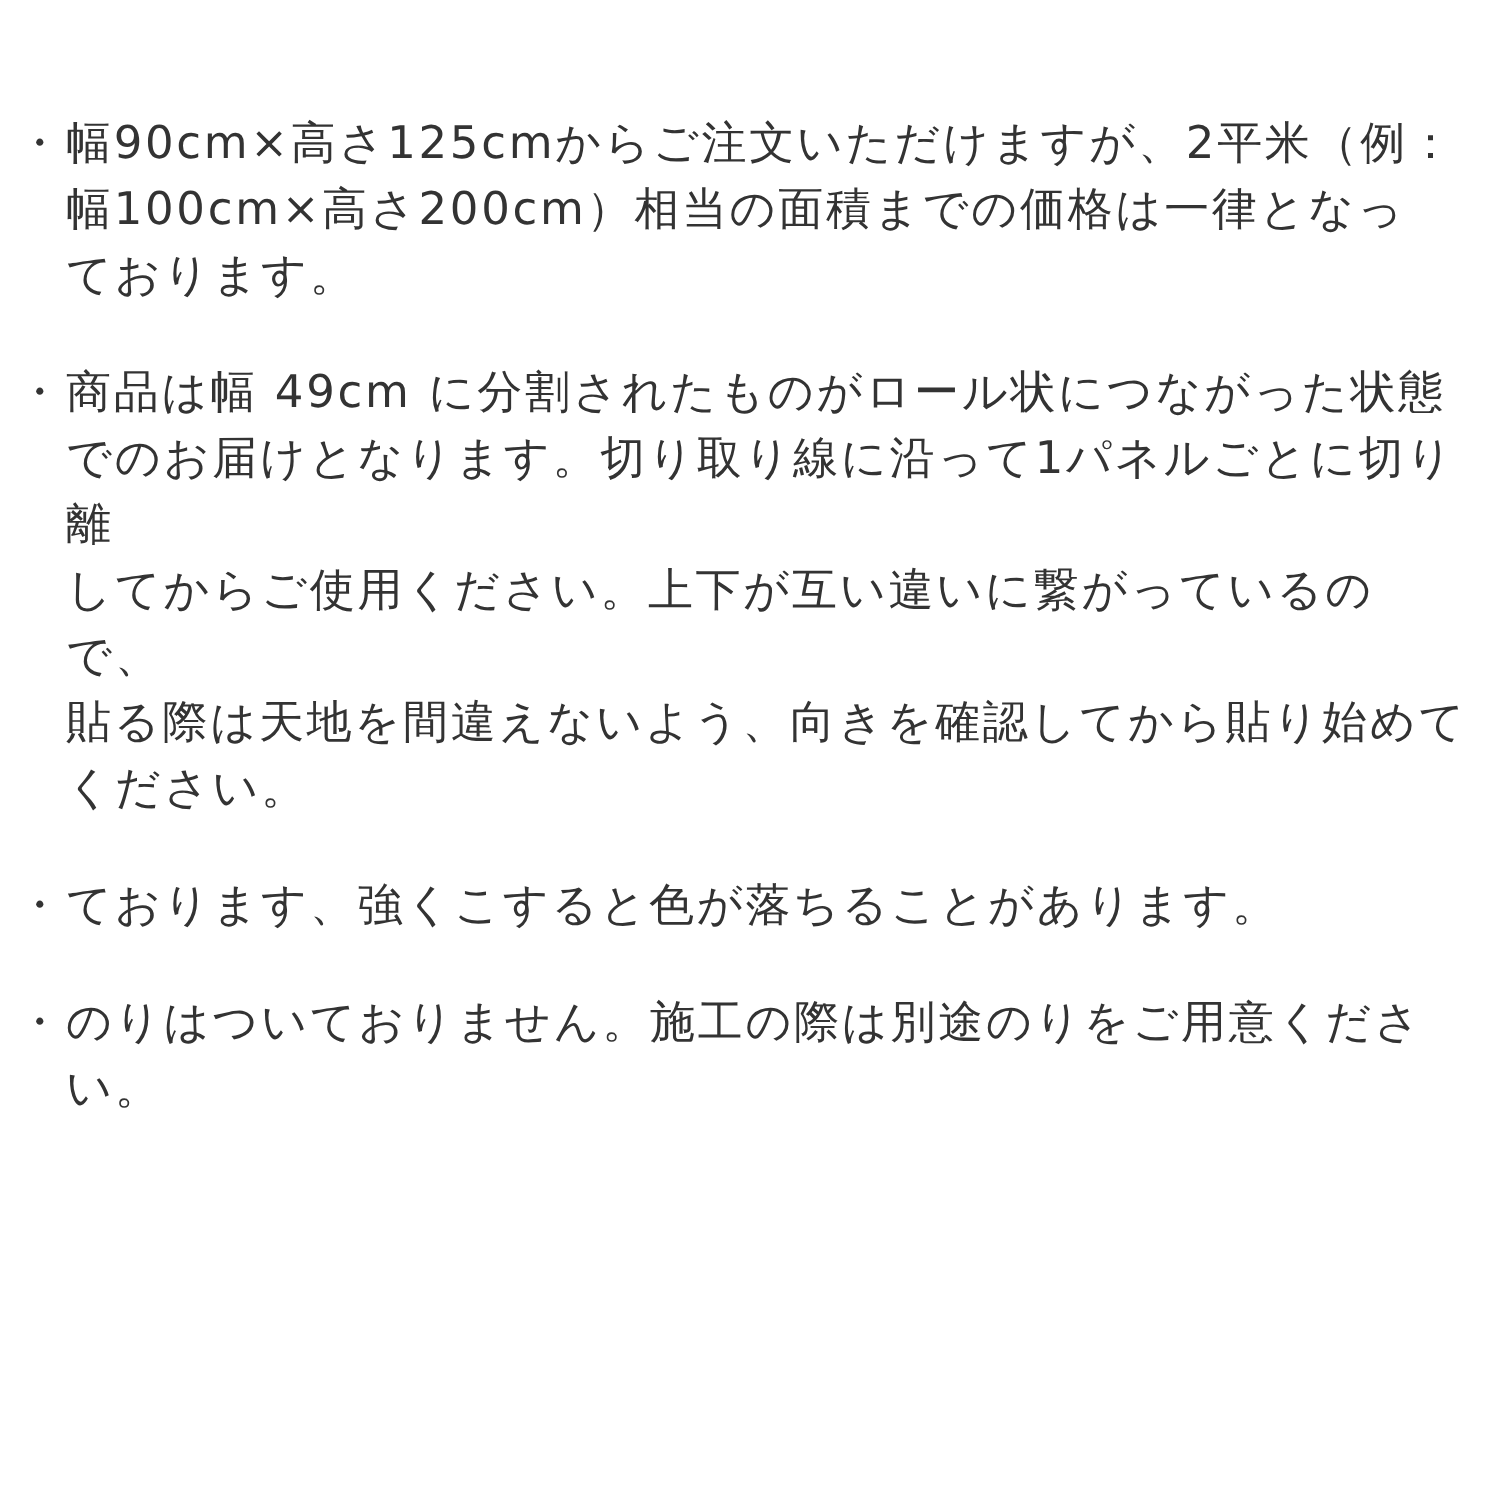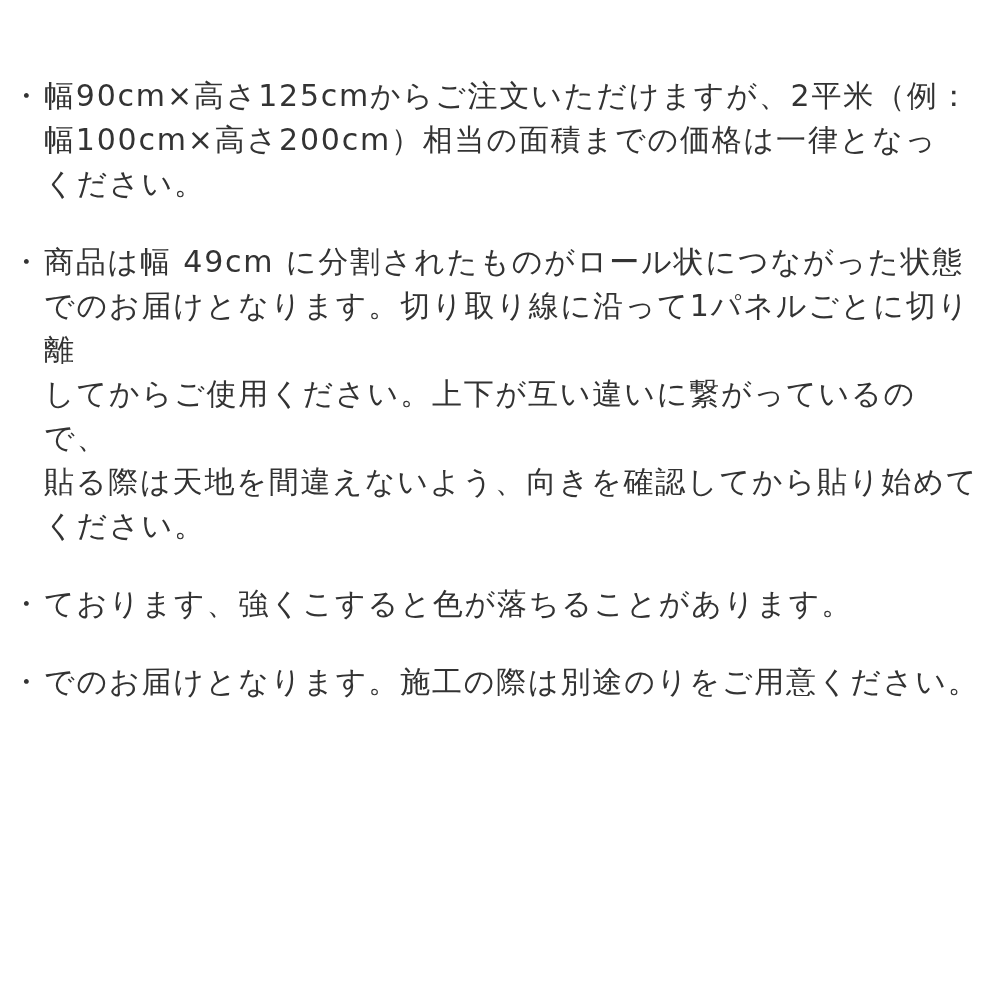--- a/index.html
+++ b/index.html
@@ -41,35 +41,35 @@
 </style>
 </head>
 <body>
 
 <div class="notes">
 
   <div class="note-item">
     <span class="note-bullet">・</span>
     <p class="note-text">幅90cm×高さ125cmからご注文いただけますが、2平米（例：
 幅100cm×高さ200cm）相当の面積までの価格は一律となっ
-ください。</p>
+ております。</p>
   </div>
 
   <div class="note-item">
     <span class="note-bullet">・</span>
     <p class="note-text">商品は幅 49cm に分割されたものがロール状につながった状態
 でのお届けとなります。切り取り線に沿って1パネルごとに切り離
 してからご使用ください。上下が互い違いに繋がっているので、
 貼る際は天地を間違えないよう、向きを確認してから貼り始めて
 ください。</p>
   </div>
 
   <div class="note-item">
     <span class="note-bullet">・</span>
     <p class="note-text">ております、強くこすると色が落ちることがあります。</p>
   </div>
 
   <div class="note-item">
     <span class="note-bullet">・</span>
-    <p class="note-text">でのお届けとなります。施工の際は別途のりをご用意ください。</p>
+    <p class="note-text">のりはついておりません。施工の際は別途のりをご用意ください。</p>
   </div>
 
 </div>
 
 </body></html>

